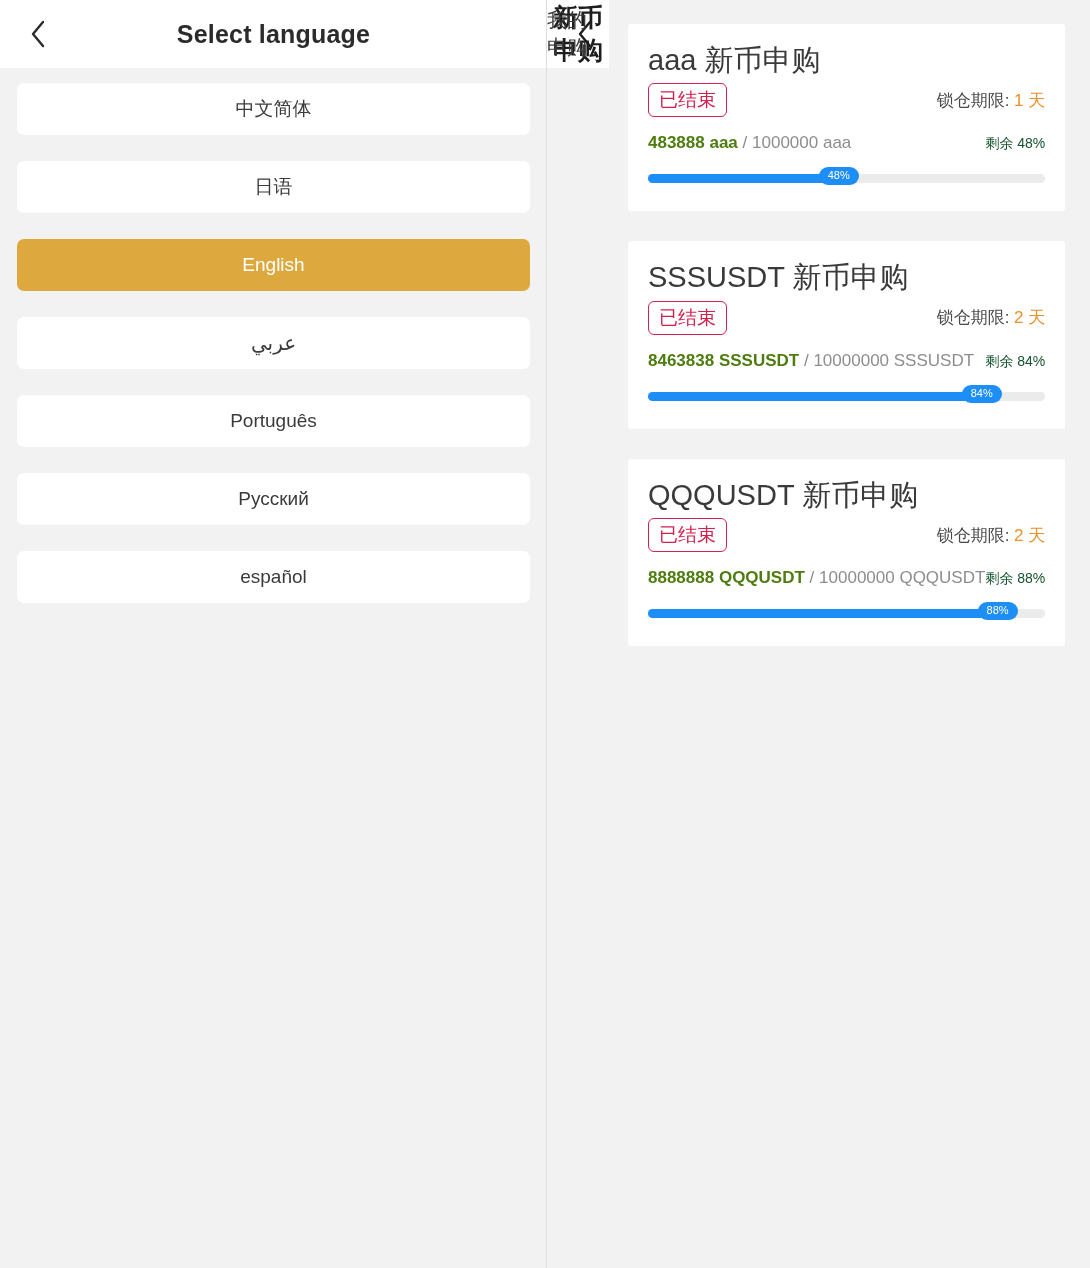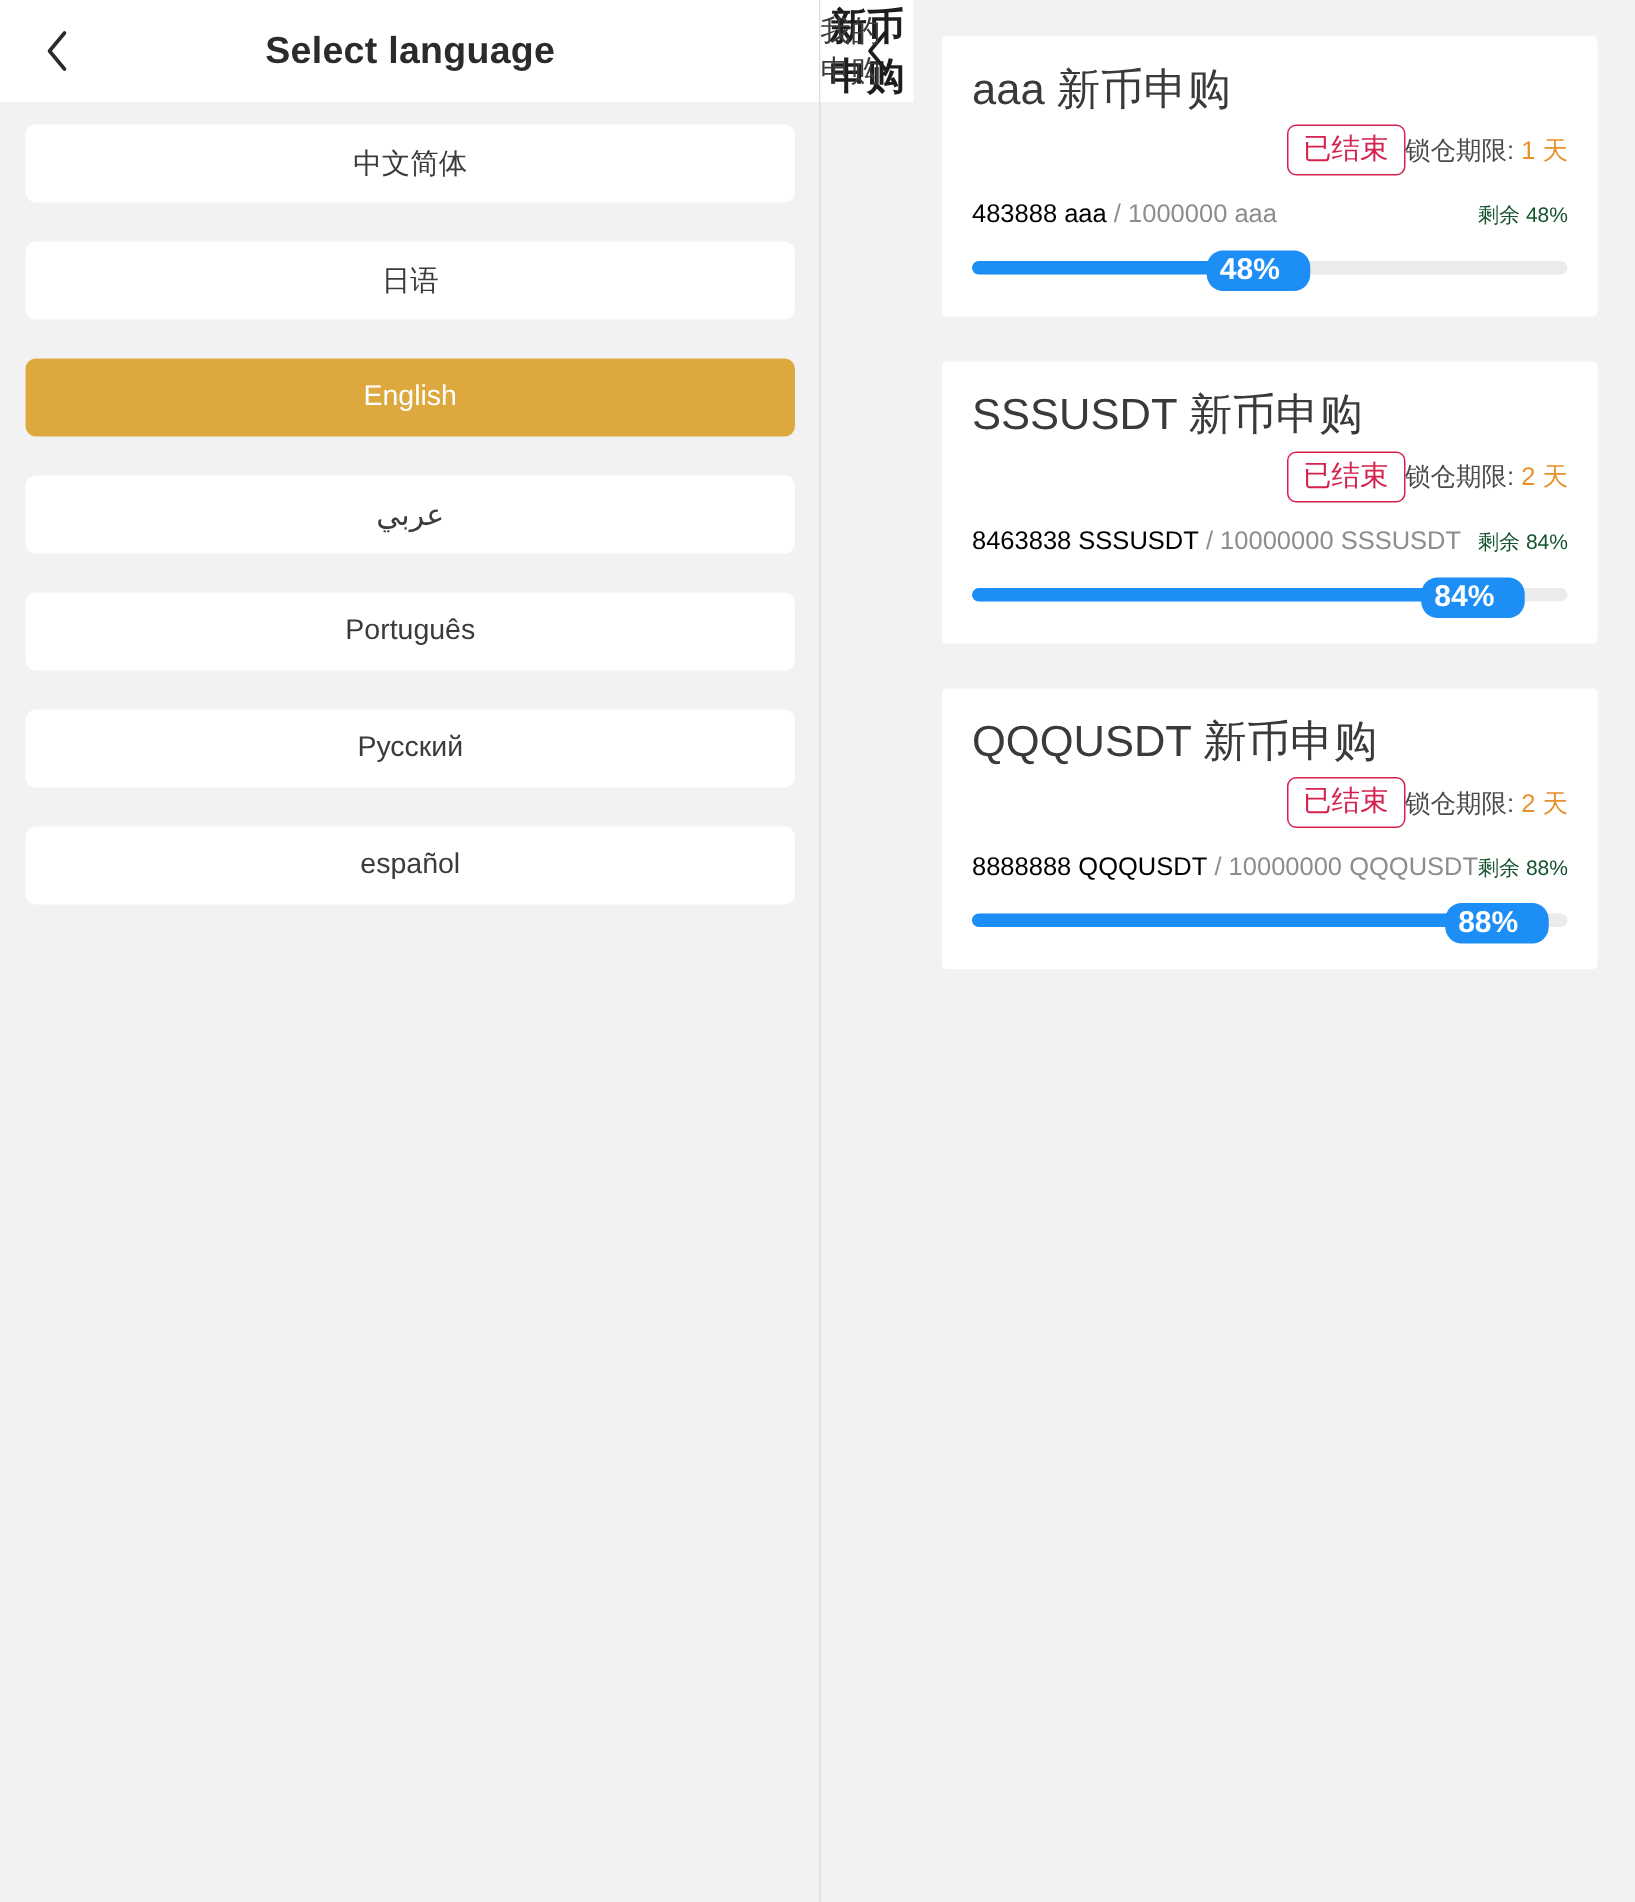--- a/index.html
+++ b/index.html
@@ -135,21 +135,21 @@
   .card-title {
     font-size: 29px;
     color: #3a3a3a;
     line-height: 1.15;
     margin-bottom: 6px;
     white-space: nowrap;
   }
   .card-row-status {
     display: flex;
     align-items: center;
-    justify-content: flex-end;
+    justify-content: space-between;
     margin-top: 2px;
   }
   .status-badge {
     display: inline-block;
     border: 1px solid #d6214e;
     color: #d6214e;
     border-radius: 6px;
     font-size: 19px;
     padding: 6px 10px 7px 10px;
     line-height: 1;
@@ -168,22 +168,22 @@
     align-items: baseline;
     justify-content: space-between;
     margin-top: 16px;
   }
   .amount-left {
     font-size: 17px;
     color: #8d8d8d;
     white-space: nowrap;
   }
   .amount-left .sold {
-    color: #000000;
-    font-weight: normal;
+    color: #4d7c0f;
+    font-weight: bold;
   }
   .amount-right {
     font-size: 14px;
     color: #14532d;
     white-space: nowrap;
     text-align: center;
   }
 
   .progress-wrap {
     position: relative;
@@ -205,24 +205,24 @@
     height: 9px;
     background: #1c8ef5;
     border-radius: 6px;
   }
   .progress-pill {
     position: absolute;
     top: 0;
     transform: translateX(-50%);
     background: #1c8ef5;
     color: #ffffff;
-    font-size: 20px;
-    font-weight: bold;
+    font-size: 11px;
+    font-weight: normal;
     border-radius: 11px;
-    padding: 3px 20px 4px 9px;
+    padding: 3px 9px 4px 9px;
     line-height: 1;
     white-space: nowrap;
   }
 </style>
 </head>
 <body>
 
 <div class="screen">
 
   <div class="left-panel">

